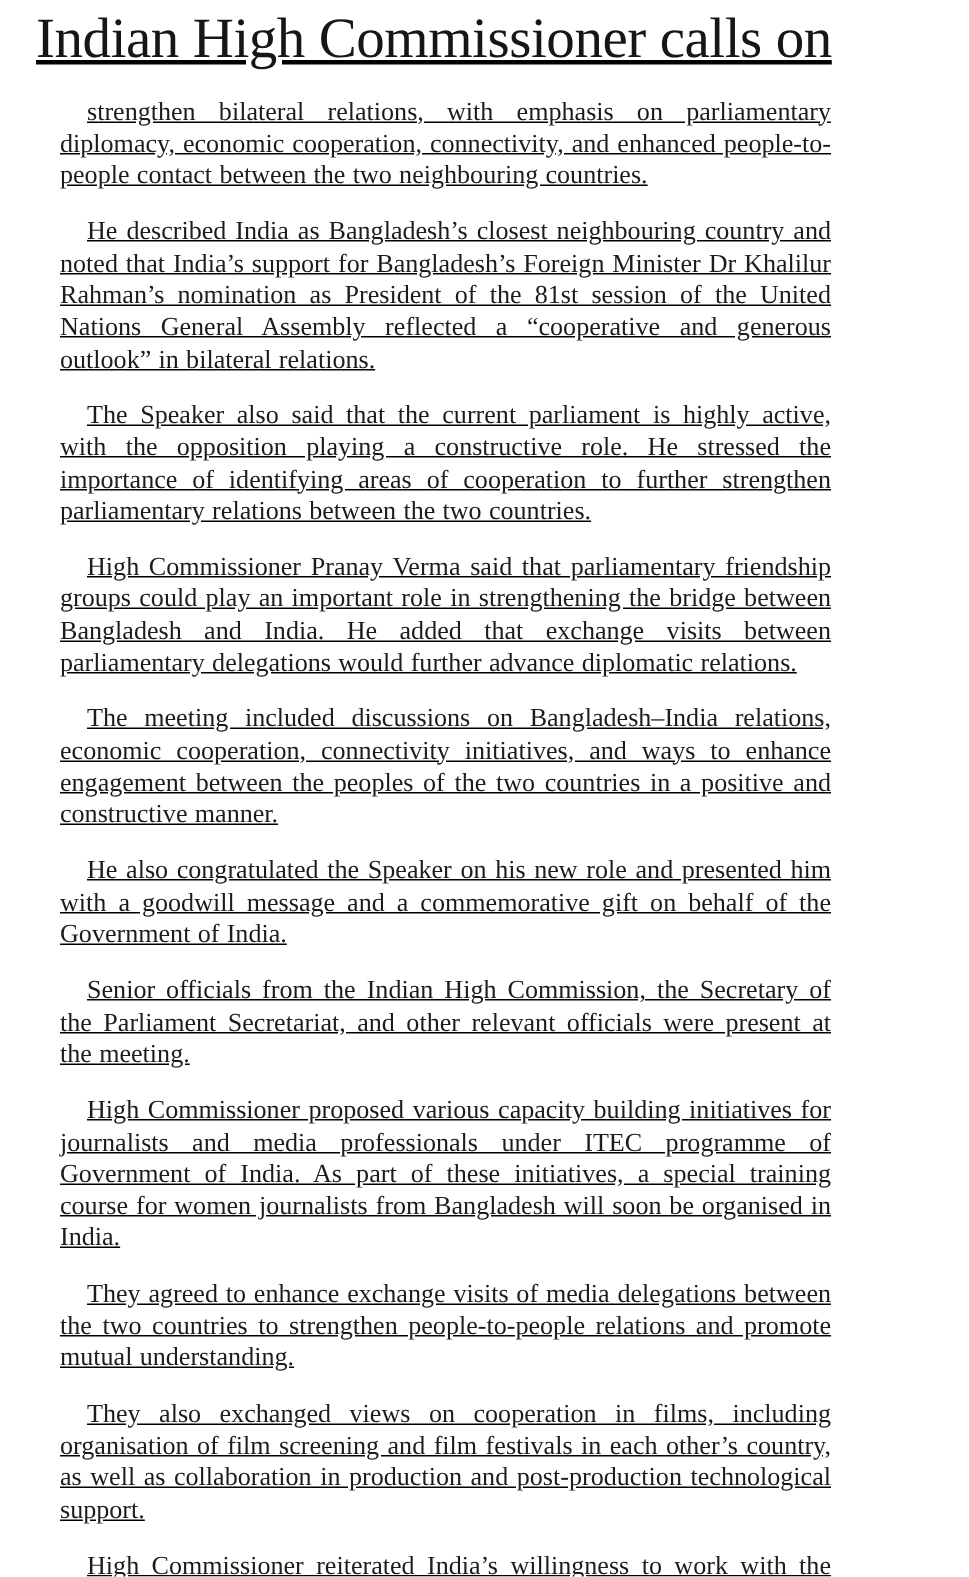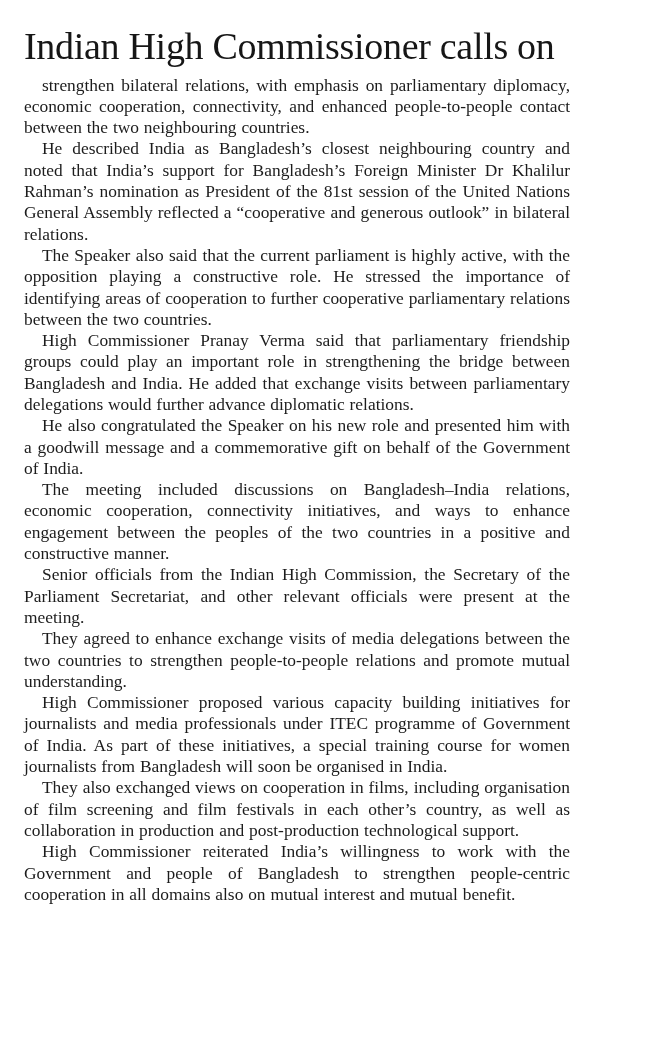--- a/index.html
+++ b/index.html
@@ -10,56 +10,57 @@
   body {
     width: 646px;
     height: 1051px;
     overflow: hidden;
     font-family: "Liberation Serif", serif;
   }
   .page {
     box-sizing: border-box;
     width: 590px;
     height: 1051px;
-    padding: 25px 20px 0 24px;
+    padding: 5px 20px 0 24px;
     background: #ffffff;
+    text-decoration: underline;
   }
   .headline {
     font-family: "Liberation Serif", serif;
     font-size: 38px;
     font-weight: 500;
     color: #161616;
     margin: 0 0 7px 0;
     line-height: 1.12;
     letter-spacing: -0.3px;
     white-space: nowrap;
   }
   .article-body p {
     font-family: "Liberation Serif", serif;
     font-size: 17.4px;
     line-height: 21.3px;
     color: #1c1c1c;
-    margin: 0;
+    margin: 16px;
     text-align: justify;
     text-indent: 18px;
     word-spacing: 0.5px;
   }
 </style>
 </head>
 <body>
 
 <div class="page">
   <h1 class="headline">Indian High Commissioner calls on</h1>
 
   <div class="article-body">
     <p>strengthen bilateral relations, with emphasis on parliamentary diplomacy, economic cooperation, connectivity, and enhanced people-to-people contact between the two neighbouring countries.</p>
     <p>He described India as Bangladesh’s closest neighbouring country and noted that India’s support for Bangladesh’s Foreign Minister Dr Khalilur Rahman’s nomination as President of the 81st session of the United Nations General Assembly reflected a “cooperative and generous outlook” in bilateral relations.</p>
-    <p>The Speaker also said that the current parliament is highly active, with the opposition playing a constructive role. He stressed the importance of identifying areas of cooperation to further cooperative parliamentary relations between the two countries.</p>
+    <p>The Speaker also said that the current parliament is highly active, with the opposition playing a constructive role. He stressed the importance of identifying areas of cooperation to further strengthen parliamentary relations between the two countries.</p>
     <p>High Commissioner Pranay Verma said that parliamentary friendship groups could play an important role in strengthening the bridge between Bangladesh and India. He added that exchange visits between parliamentary delegations would further advance diplomatic relations.</p>
+    <p>The meeting included discussions on Bangladesh–India relations, economic cooperation, connectivity initiatives, and ways to enhance engagement between the peoples of the two countries in a positive and constructive manner.</p>
     <p>He also congratulated the Speaker on his new role and presented him with a goodwill message and a commemorative gift on behalf of the Government of India.</p>
-    <p>The meeting included discussions on Bangladesh–India relations, economic cooperation, connectivity initiatives, and ways to enhance engagement between the peoples of the two countries in a positive and constructive manner.</p>
     <p>Senior officials from the Indian High Commission, the Secretary of the Parliament Secretariat, and other relevant officials were present at the meeting.</p>
+    <p>High Commissioner proposed various capacity building initiatives for journalists and media professionals under ITEC programme of Government of India. As part of these initiatives, a special training course for women journalists from Bangladesh will soon be organised in India.</p>
     <p>They agreed to enhance exchange visits of media delegations between the two countries to strengthen people-to-people relations and promote mutual understanding.</p>
-    <p>High Commissioner proposed various capacity building initiatives for journalists and media professionals under ITEC programme of Government of India. As part of these initiatives, a special training course for women journalists from Bangladesh will soon be organised in India.</p>
     <p>They also exchanged views on cooperation in films, including organisation of film screening and film festivals in each other’s country, as well as collaboration in production and post-production technological support.</p>
     <p>High Commissioner reiterated India’s willingness to work with the Government and people of Bangladesh to strengthen people-centric cooperation in all domains also on mutual interest and mutual benefit.</p>
   </div>
 </div>
 
 </body></html>

